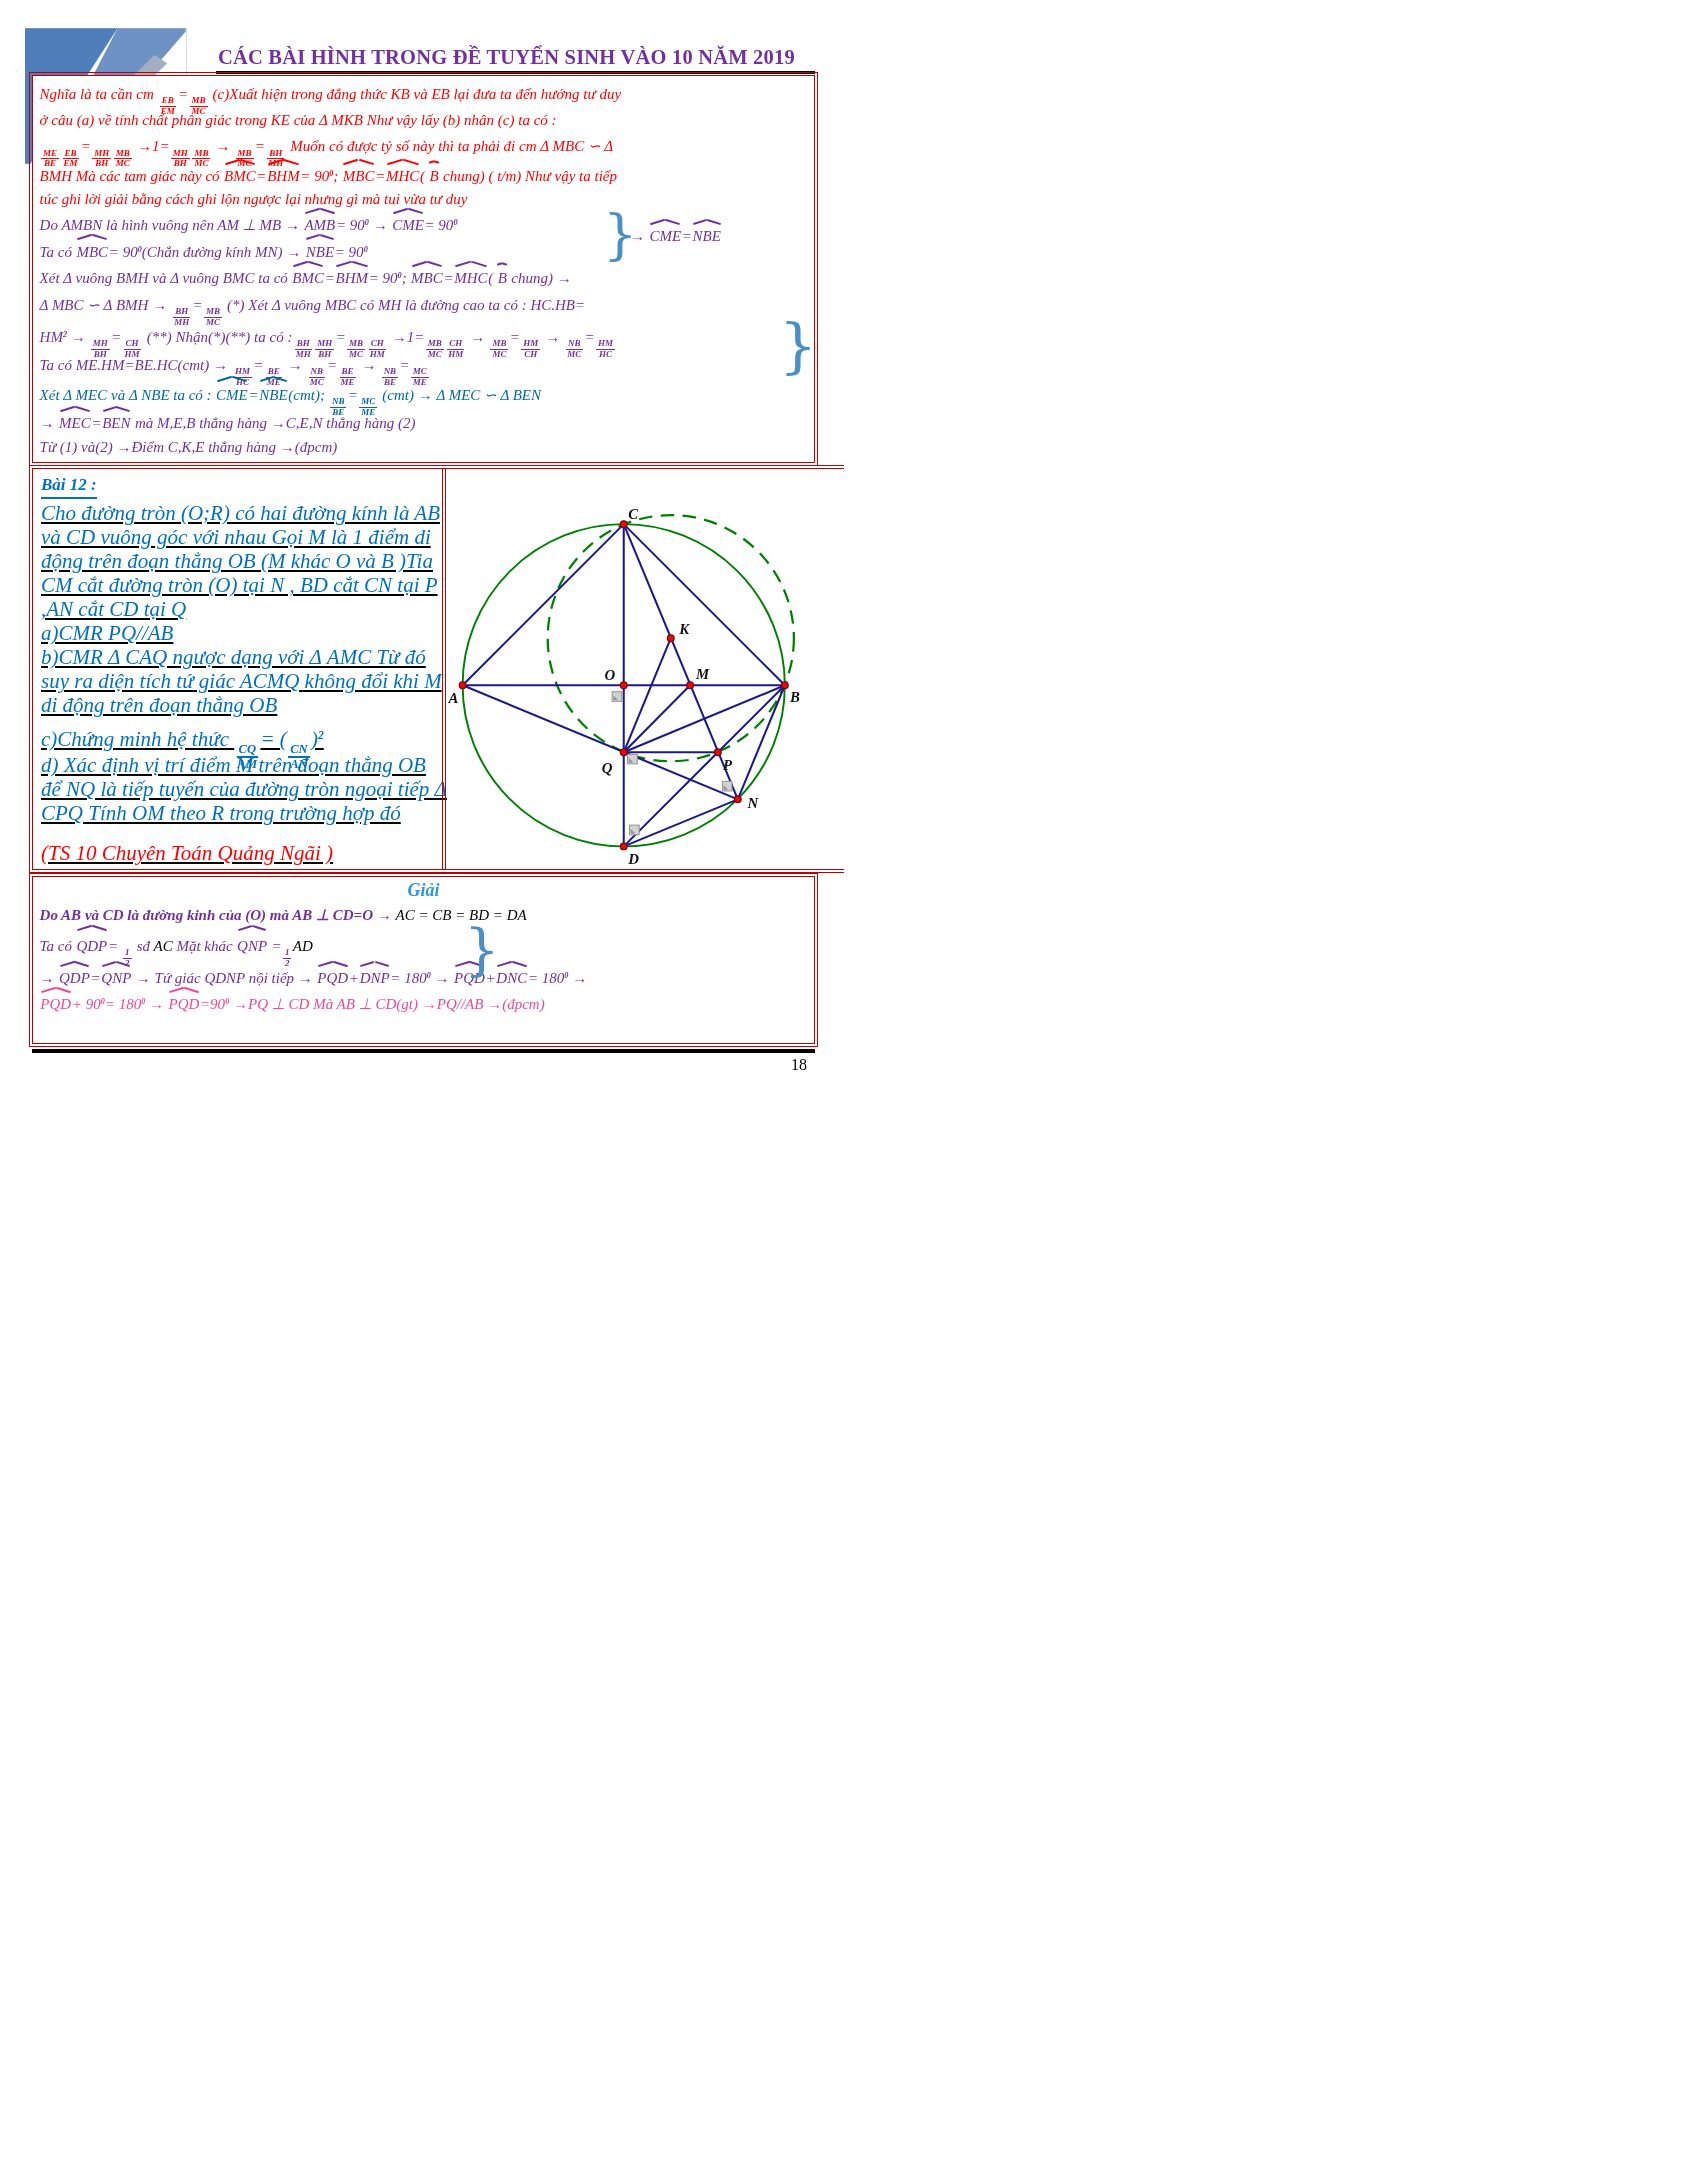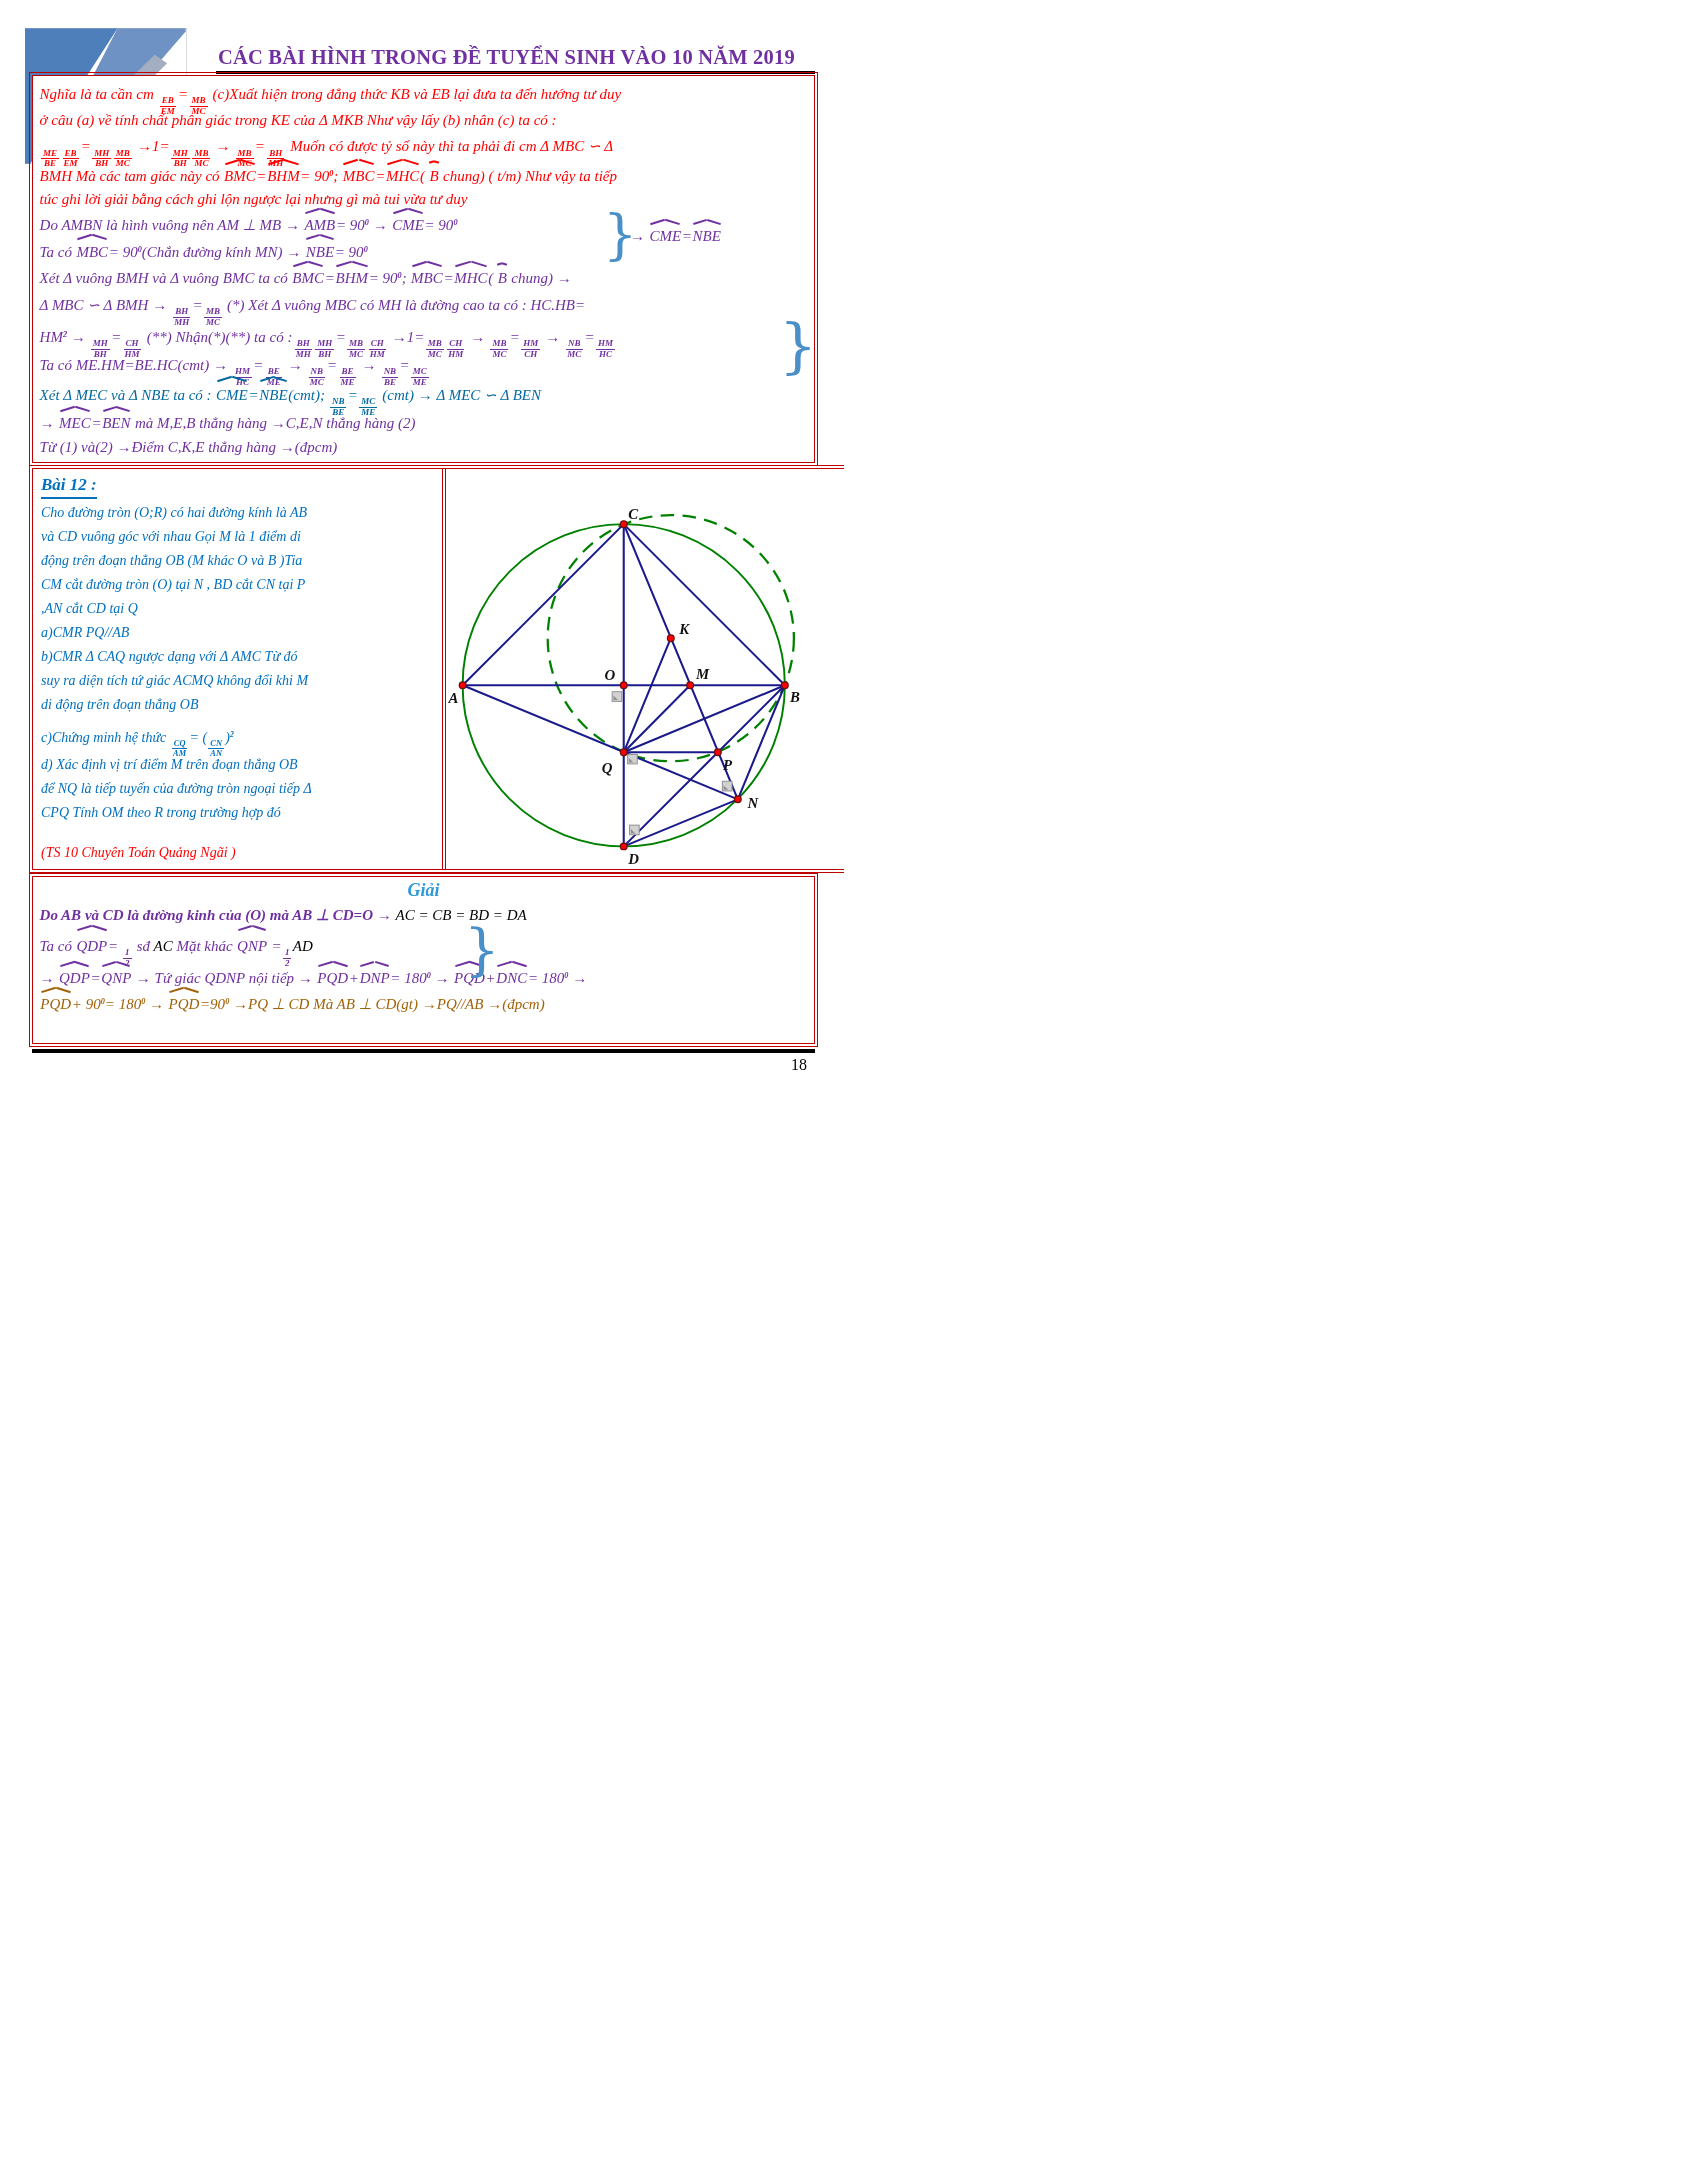--- a/index.html
+++ b/index.html
@@ -33,21 +33,21 @@
 
   
   .hat{position:relative;display:inline-block;padding:0 0.7px;}
   .hat::before{content:"";position:absolute;left:4%;top:-0.14em;width:46%;height:0.11em;background:currentColor;transform:rotate(-17deg);}
   .hat::after{content:"";position:absolute;right:4%;top:-0.14em;width:46%;height:0.11em;background:currentColor;transform:rotate(17deg);}
 
   .brace{position:absolute;color:#4a90c8;font-family:"DejaVu Serif",serif;font-weight:normal;pointer-events:none;}
 
   
   .prob{position:absolute;left:8px;top:5.3px;width:397px;}
-  .prob .ln{font-size:14px;height:24px;line-height:24px;}
+  .prob .ln{font-size:21px;height:24px;line-height:24px;text-decoration:underline;}
   .prob .ln.tall{height:36px;line-height:36px;}
   .prob-head{display:inline-block;font-size:17px;font-weight:bold;font-style:italic;color:#0070C0;border-bottom:2px solid #0070C0;margin-bottom:2.6px;height:22.5px;line-height:22.5px;}
   .prob-blank{height:16px;}
   .divider{position:absolute;left:409px;top:0;bottom:0;width:0;border-left:4px double #C00000;}
   .fig{position:absolute;left:415px;top:1.3px;width:365px;height:397px;}
 
   
   .sol-head{text-align:center;font-style:italic;font-size:18px;height:24px;line-height:24px;font-weight:bold;}
   .box3 .ln{font-size:15px;height:26.5px;line-height:26.5px;}
   .box3 .ln.tall{height:34px;line-height:34px;}
@@ -268,20 +268,20 @@
   <div id="sol-lines">
       <div class="ln"><span style="color: rgb(112, 48, 160); font-weight: bold;">Do AB và CD là đường kinh của (O) mà AB ⊥ CD=O → </span><span style="color: rgb(0, 0, 0);">AC = CB = BD = DA</span></div>
       <div class="ln tall"><span style="color: rgb(112, 48, 160);">Ta có <span class="hat">QDP</span>= <span class="fr">
             <span class="n">1</span>
             <span class="d">2</span>
           </span> sđ </span><span style="color: rgb(0, 0, 0);">AC</span><span style="color: rgb(112, 48, 160);">   Mặt khác <span class="hat">QNP</span> =<span class="fr">
             <span class="n">1</span>
             <span class="d">2</span>
           </span></span><span style="color: rgb(0, 0, 0);">AD</span></div>
       <div class="ln"><span style="color: rgb(112, 48, 160);">→ <span class="hat">QDP</span>=<span class="hat">QNP</span> → Tứ giác QDNP nội tiếp → <span class="hat">PQD</span>+<span class="hat">DNP</span>= 180<sup>0</sup> → <span class="hat">PQD</span>+<span class="hat">DNC</span>= 180<sup>0</sup> →</span></div>
-      <div class="ln"><span style="color: #a16207;"><span class="hat">PQD</span>+ 90<sup>0</sup>= 180<sup>0</sup> → <span class="hat">PQD</span>=90<sup>0</sup> →PQ ⊥ CD Mà AB ⊥ CD(gt) →PQ//AB →(đpcm)</span></div>
+      <div class="ln"><span style="color: #ec4899;"><span class="hat">PQD</span>+ 90<sup>0</sup>= 180<sup>0</sup> → <span class="hat">PQD</span>=90<sup>0</sup> →PQ ⊥ CD Mà AB ⊥ CD(gt) →PQ//AB →(đpcm)</span></div>
     </div>
   <div class="brace" style="left:431px;top:44px;font-size:56px;line-height:57px;">}</div>
 </div>
 
 <div class="footer-bar"></div>
 <div class="footer-num">18</div>
 
 
 </body></html>

